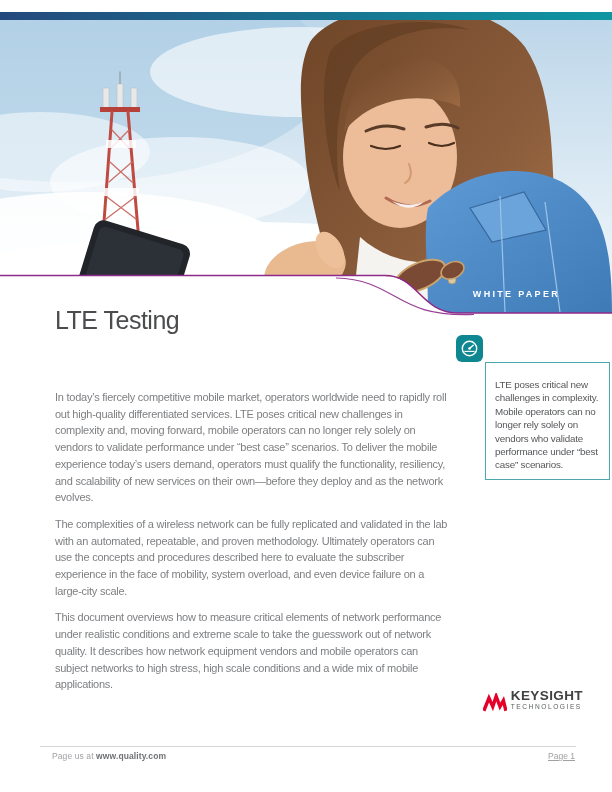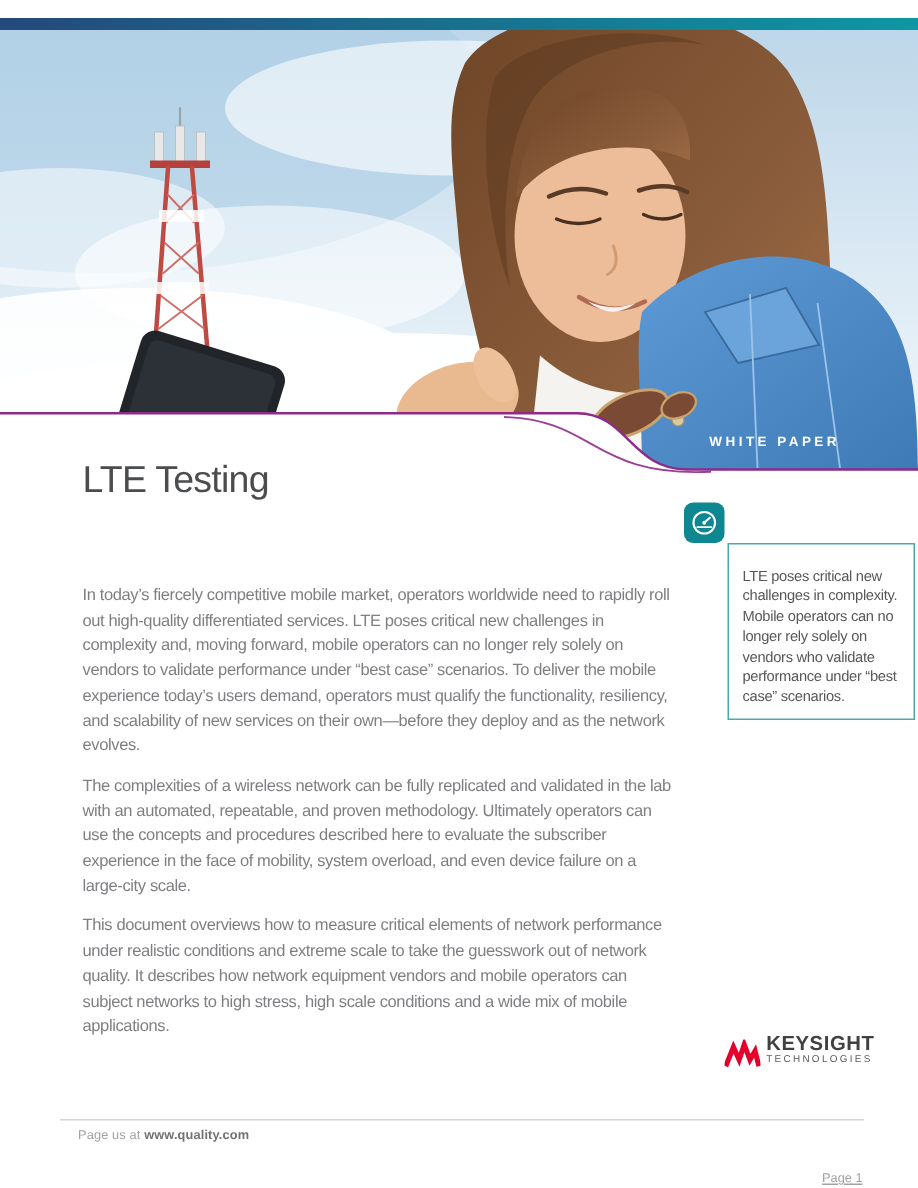--- a/index.html
+++ b/index.html
@@ -45,21 +45,21 @@
   .logo-brand { color:#3f4143; font-size:13.5px; font-weight:bold; letter-spacing:0.4px; line-height:14px; }
   .logo-sub { color:#5a5c5e; font-size:6.6px; letter-spacing:1.55px; line-height:8px; }
   .footer-rule {
     position:absolute; left:40px; top:734px; width:536px; height:1px; background:#d4d4d4;
   }
   .footer-left {
     position:absolute; left:52px; top:739px; font-size:8.5px; color:#9fa1a4; letter-spacing:0.1px;
   }
   .footer-left b { color:#6f7174; }
   .footer-right {
-    position:absolute; right:37px; top:768px; font-size:8.5px; color:#9fa1a4;text-decoration:underline;
+    position:absolute; right:37px; top:739px; font-size:8.5px; color:#9fa1a4;text-decoration:underline;
   }
 </style>
 </head>
 <body>
 
 <div class="page">
 
   <div class="hero">
     <svg width="612" height="310" viewBox="0 0 612 310">
       <defs>

